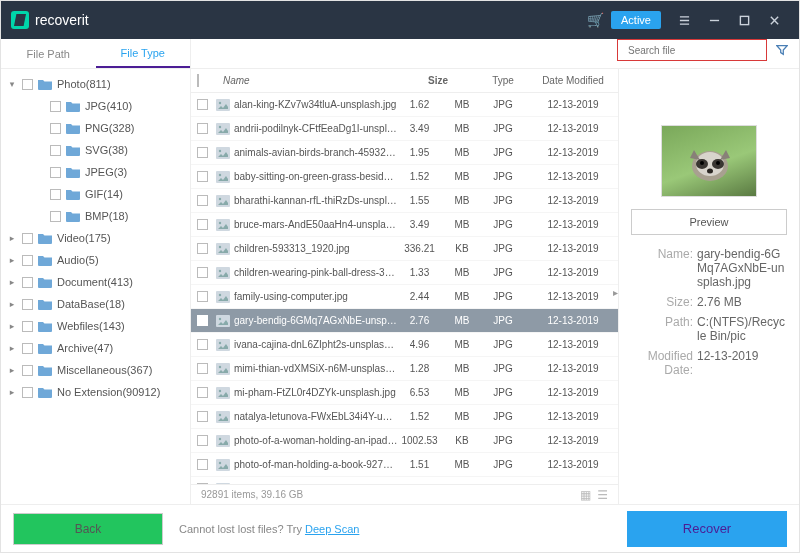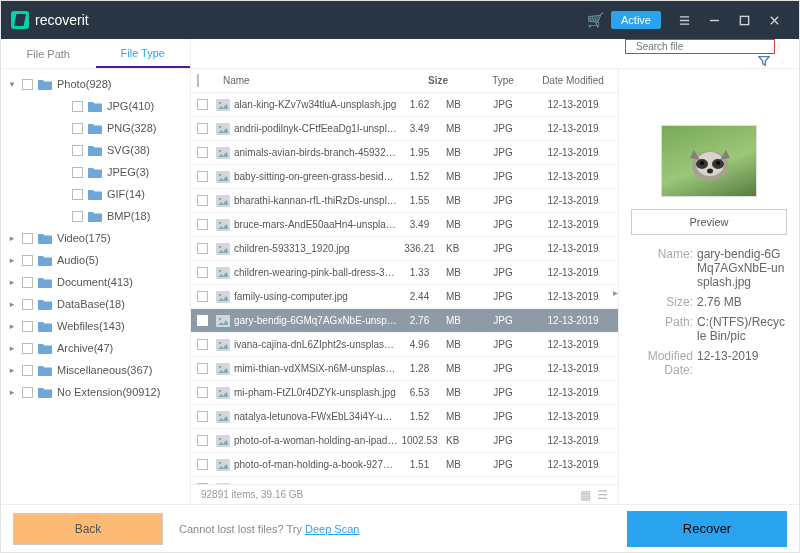--- a/index.html
+++ b/index.html
@@ -21,78 +21,78 @@
 .body { flex: 1; display: flex; min-height: 0; }
 
 
 .sidebar { width: 190px; border-right: 1px solid #eee; display: flex; flex-direction: column; }
 .side-tabs { display: flex; height: 30px; border-bottom: 1px solid #eee; font-size: 11px; justify-content: flex-end; }
 .side-tab { flex: 1; display: flex; align-items: center; justify-content: center; color: #888; cursor: pointer; }
 .side-tab.active { color: #2aa3ef; border-bottom: 2px solid #4c1d95; }
 .tree { flex: 1; overflow: auto; padding: 4px 0; }
 .tree-item { display: flex; align-items: center; height: 22px; font-size: 11px; color: #555; cursor: pointer; padding-left: 6px; }
 .tree-item.l1 { padding-left: 6px; }
-.tree-item.l2 { padding-left: 56px; }
+.tree-item.l2 { padding-left: 34px; }
 .tree-item .arrow { width: 10px; font-size: 9px; color: #888; display: inline-flex; justify-content: center; }
 .tree-item .cb { width: 11px; height: 11px; border: 1px solid #bbb; margin: 0 5px; background: #fff; }
 .folder-icon { width: 14px; height: 12px; margin-right: 5px; display: inline-flex; }
 .folder-icon svg { width: 14px; height: 12px; }
 .tree-item .lbl { white-space: nowrap; }
 
 
 .main { flex: 1; display: flex; flex-direction: column; min-width: 0; }
-.main-head { height: 30px; display: flex; align-items: flex-end; border-bottom: 1px solid #eee; padding-right: 24px; flex-direction: column; }
+.main-head { height: 30px; display: flex; align-items: flex-start; border-bottom: 1px solid #eee; padding-right: 6px; }
 .search-wrap { margin-left: auto; display: flex; align-items: center; width: 150px; height: 22px; border: 1px solid #d83939; padding: 0 6px; gap: 4px; }
 .search-wrap svg { width: 11px; height: 11px; stroke: #999; fill: none; stroke-width: 2; }
 .search-wrap input { border: none; outline: none; font-size: 10px; flex: 1; color: #555; }
 .filter-btn { width: 22px; height: 22px; display: flex; align-items: center; justify-content: center; margin-left: 4px; cursor: pointer; }
 .filter-btn svg { width: 12px; height: 12px; stroke: #4a7fb5; fill: none; stroke-width: 1.5; }
 
 .content-row { flex: 1; display: flex; min-height: 0; }
 
 
 .filelist { flex: 1; display: flex; flex-direction: column; border-right: 1px solid #eee; min-width: 0; }
 .cols { display: flex; height: 24px; align-items: center; font-size: 10px; color: #666; border-bottom: 1px solid #eee; padding-left: 6px; }
 .cols .c-cb { width: 20px; }
-.cols .c-name { flex: 1; padding-left: 6px; }
+.cols .c-name { flex: 1; padding-left: 6px; font-style: italic; }
 .cols .c-size { width: 80px; text-align: center; font-weight: bold; }
 .cols .c-type { width: 50px; text-align: center; }
 .cols .c-date { width: 90px; text-align: center; }
 .cols .cb { width: 11px; height: 11px; border: 1px solid #bbb; }
 .rows { flex: 1; overflow: hidden; }
 .row { display: flex; height: 24px; align-items: center; font-size: 10px; color: #555; padding-left: 6px; border-bottom: 1px solid #f5f5f5; }
 .row.sel { background: #8e9aa6; color: #fff; }
 .row .cb { width: 11px; height: 11px; border: 1px solid #bbb; background: #fff; margin-right: 8px; }
 .row.sel .cb { border-color: #fff; }
 .row .file-ico { width: 14px; height: 12px; margin-right: 4px; display: inline-flex; }
 .row .file-ico svg { width: 14px; height: 12px; }
 .row .r-name { flex: 1; white-space: nowrap; overflow: hidden; text-overflow: ellipsis; }
 .row .r-size { width: 45px; text-align: center; padding-right: 2px; }
-.row .r-unit { width: 35px; text-align: left; padding-left: 3px; }
+.row .r-unit { width: 35px; text-align: center; padding-left: 3px; }
 .row .r-type { width: 50px; text-align: center; }
 .row .r-date { width: 90px; text-align: center; }
 .status { height: 20px; font-size: 10px; color: #999; padding-left: 10px; display: flex; align-items: center; border-top: 1px solid #eee; text-align: right; }
 .view-toggles { margin-left: auto; display: flex; gap: 6px; padding-right: 10px; color: #bbb; font-size: 12px; }
 
 
 .preview { width: 180px; padding: 8px 12px; display: flex; flex-direction: column; align-items: center; font-size: 10px; color: #888; position: relative; }
 .expand-h { position: absolute; left: -6px; top: 50%; font-size: 10px; color: #999; }
 .thumb { width: 96px; height: 72px; margin: 48px 0 12px; background: linear-gradient(160deg, #7aa85a 0%, #9ac878 55%, #5a7a42 100%); border: 1px solid #ddd; position: relative; overflow: hidden; }
 .raccoon { position: absolute; left: 24px; top: 14px; width: 48px; height: 44px; }
 .preview-btn { width: 100%; height: 26px; border: 1px solid #ccc; background: #fff; font-size: 11px; color: #555; cursor: pointer; margin-bottom: 12px; }
 .meta { display: grid; grid-template-columns: 62px 1fr; gap: 6px 4px; width: 100%; font-size: 12px; }
 .meta .k { text-align: right; color: #aaa; }
 .meta .v { color: #666; word-break: break-all; }
 
 
 .footer { height: 48px; border-top: 1px solid #eee; display: flex; align-items: center; padding: 0 12px; gap: 16px; }
-.back-btn { width: 150px; height: 32px; border: 1px solid #ccc; background: #fdba74; font-size: 12px; color: #555; cursor: pointer; }
+.back-btn { width: 150px; height: 32px; border: 1px solid #ccc; background: #22c55e; font-size: 12px; color: #555; cursor: pointer; }
 .deep-scan-txt { font-size: 11px; color: #888; }
 .deep-scan-txt a { color: #2aa3ef; text-decoration: underline; cursor: pointer; }
-.recover-btn { margin-left: auto; width: 160px; height: 36px; background: #2aa3ef; color: #000000; border: none; font-size: 13px; cursor: pointer; }
+.recover-btn { margin-left: auto; width: 160px; height: 36px; background: #2aa3ef; color: #4c1d95; border: none; font-size: 13px; cursor: pointer; }
 </style>
 </head>
 <body>
 
 <div class="window">
 
   <div class="titlebar">
     <div class="logo">
       <span class="logo-icon"></span>
       <span>recoverit</span>
@@ -131,21 +131,21 @@
       </div>
       <div class="tree" id="tree">
           <div class="tree-item l1">
             <span class="arrow">▾</span>
             <span class="cb"></span>
             <span class="folder-icon">
               <svg viewBox="0 0 14 12">
                 <path d="M0 2h5l1.5 1.5H14V11a1 1 0 0 1-1 1H1a1 1 0 0 1-1-1z" fill="#6fa8d8"></path>
               </svg>
             </span>
-            <span class="lbl">Photo(928)</span>
+            <span class="lbl">Photo(811)</span>
           </div>
           <div class="tree-item l2">
             <span class="arrow"></span>
             <span class="cb"></span>
             <span class="folder-icon">
               <svg viewBox="0 0 14 12">
                 <path d="M0 2h5l1.5 1.5H14V11a1 1 0 0 1-1 1H1a1 1 0 0 1-1-1z" fill="#6fa8d8"></path>
               </svg>
             </span>
             <span class="lbl">JPG(410)</span>

